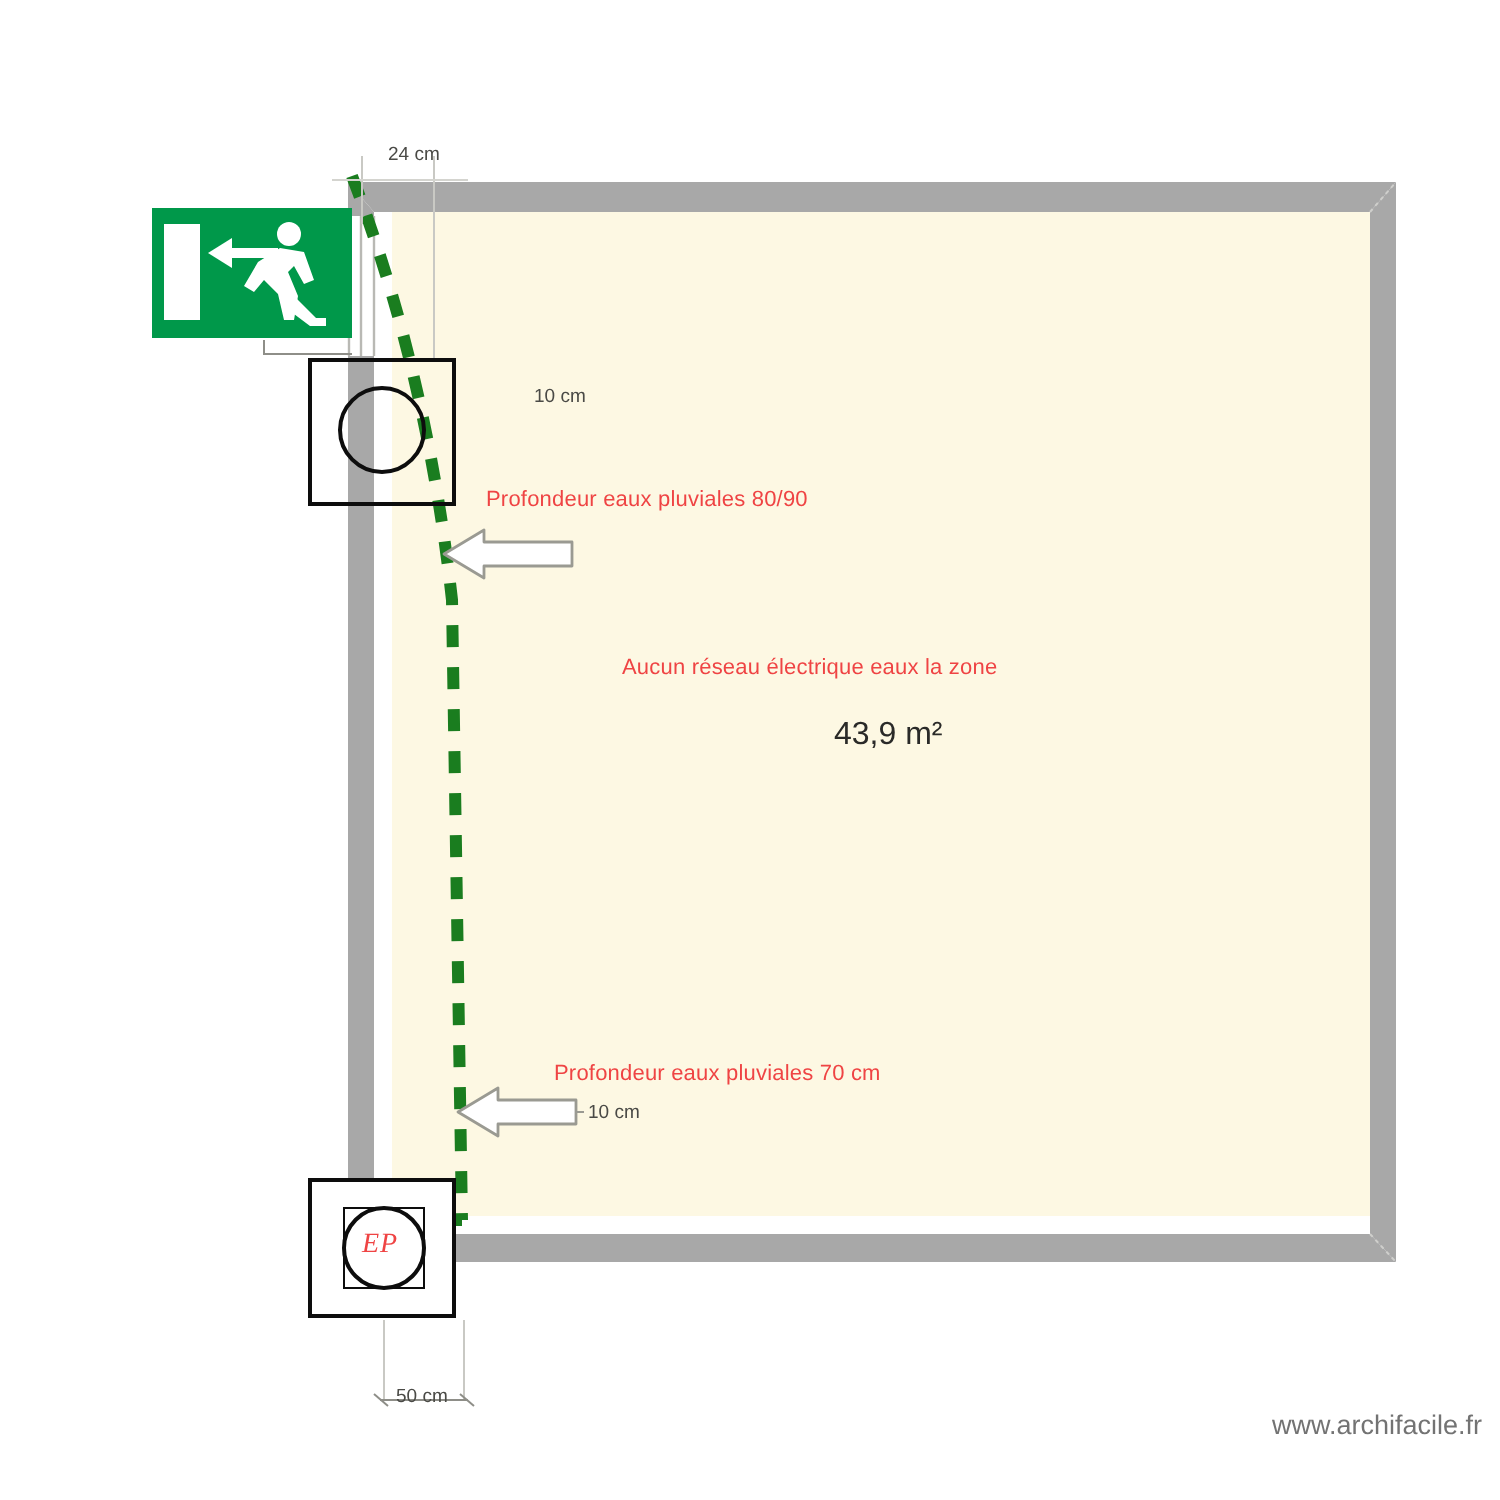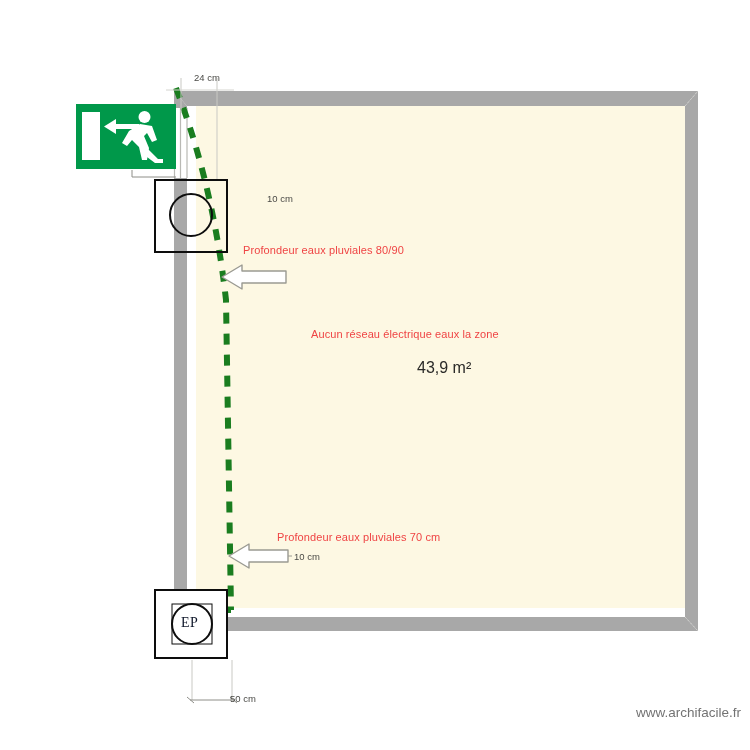--- a/index.html
+++ b/index.html
@@ -43,22 +43,23 @@
     color: #2a2a28;
   }
   .watermark {
     font-size: 13.5px;
     color: #737373;
   }
   .ep-text {
     position: absolute;
     font-family: "Liberation Serif", serif;
     font-size: 14px;
-    color: #0f172a;
+    color: #ef4444;
     letter-spacing: 0.5px;
+    font-style: italic;
   }
 </style>
 </head>
 <body>
 
 <svg id="plan-canvas" viewBox="0 0 750 750">
 
   <rect x="196" y="106" width="489" height="502" fill="#fdf8e3"></rect>
 
   <polygon points="174,91 698,91 685,106 187,106" fill="#a8a8a8"></polygon>
@@ -136,19 +137,19 @@
   <div class="txt label-main" style="left:243px; top:244px;">Profondeur eaux pluviales 80/90</div>
 
   <div class="txt label-main" style="left:311px; top:328px;">Aucun réseau électrique eaux la zone</div>
 
   <div class="txt label-area" style="left:417px; top:359px;">43,9 m²</div>
 
   <div class="txt label-main" style="left:277px; top:531px;">Profondeur eaux pluviales 70 cm</div>
 
   <div class="txt label-dim" style="left:294px; top:551px;">10 cm</div>
 
-  <div class="txt label-dim" style="left:198px; top:693px;margin-left:32px;">50 cm</div>
+  <div class="txt label-dim" style="left:198px; top:693px;">50 cm</div>
 
   <div class="ep-text" style="left:181px; top:615px;">EP</div>
 
   <div class="txt watermark" style="left:636px; top:705px;">www.archifacile.fr</div>
 
 </div>
 
 </body></html>

